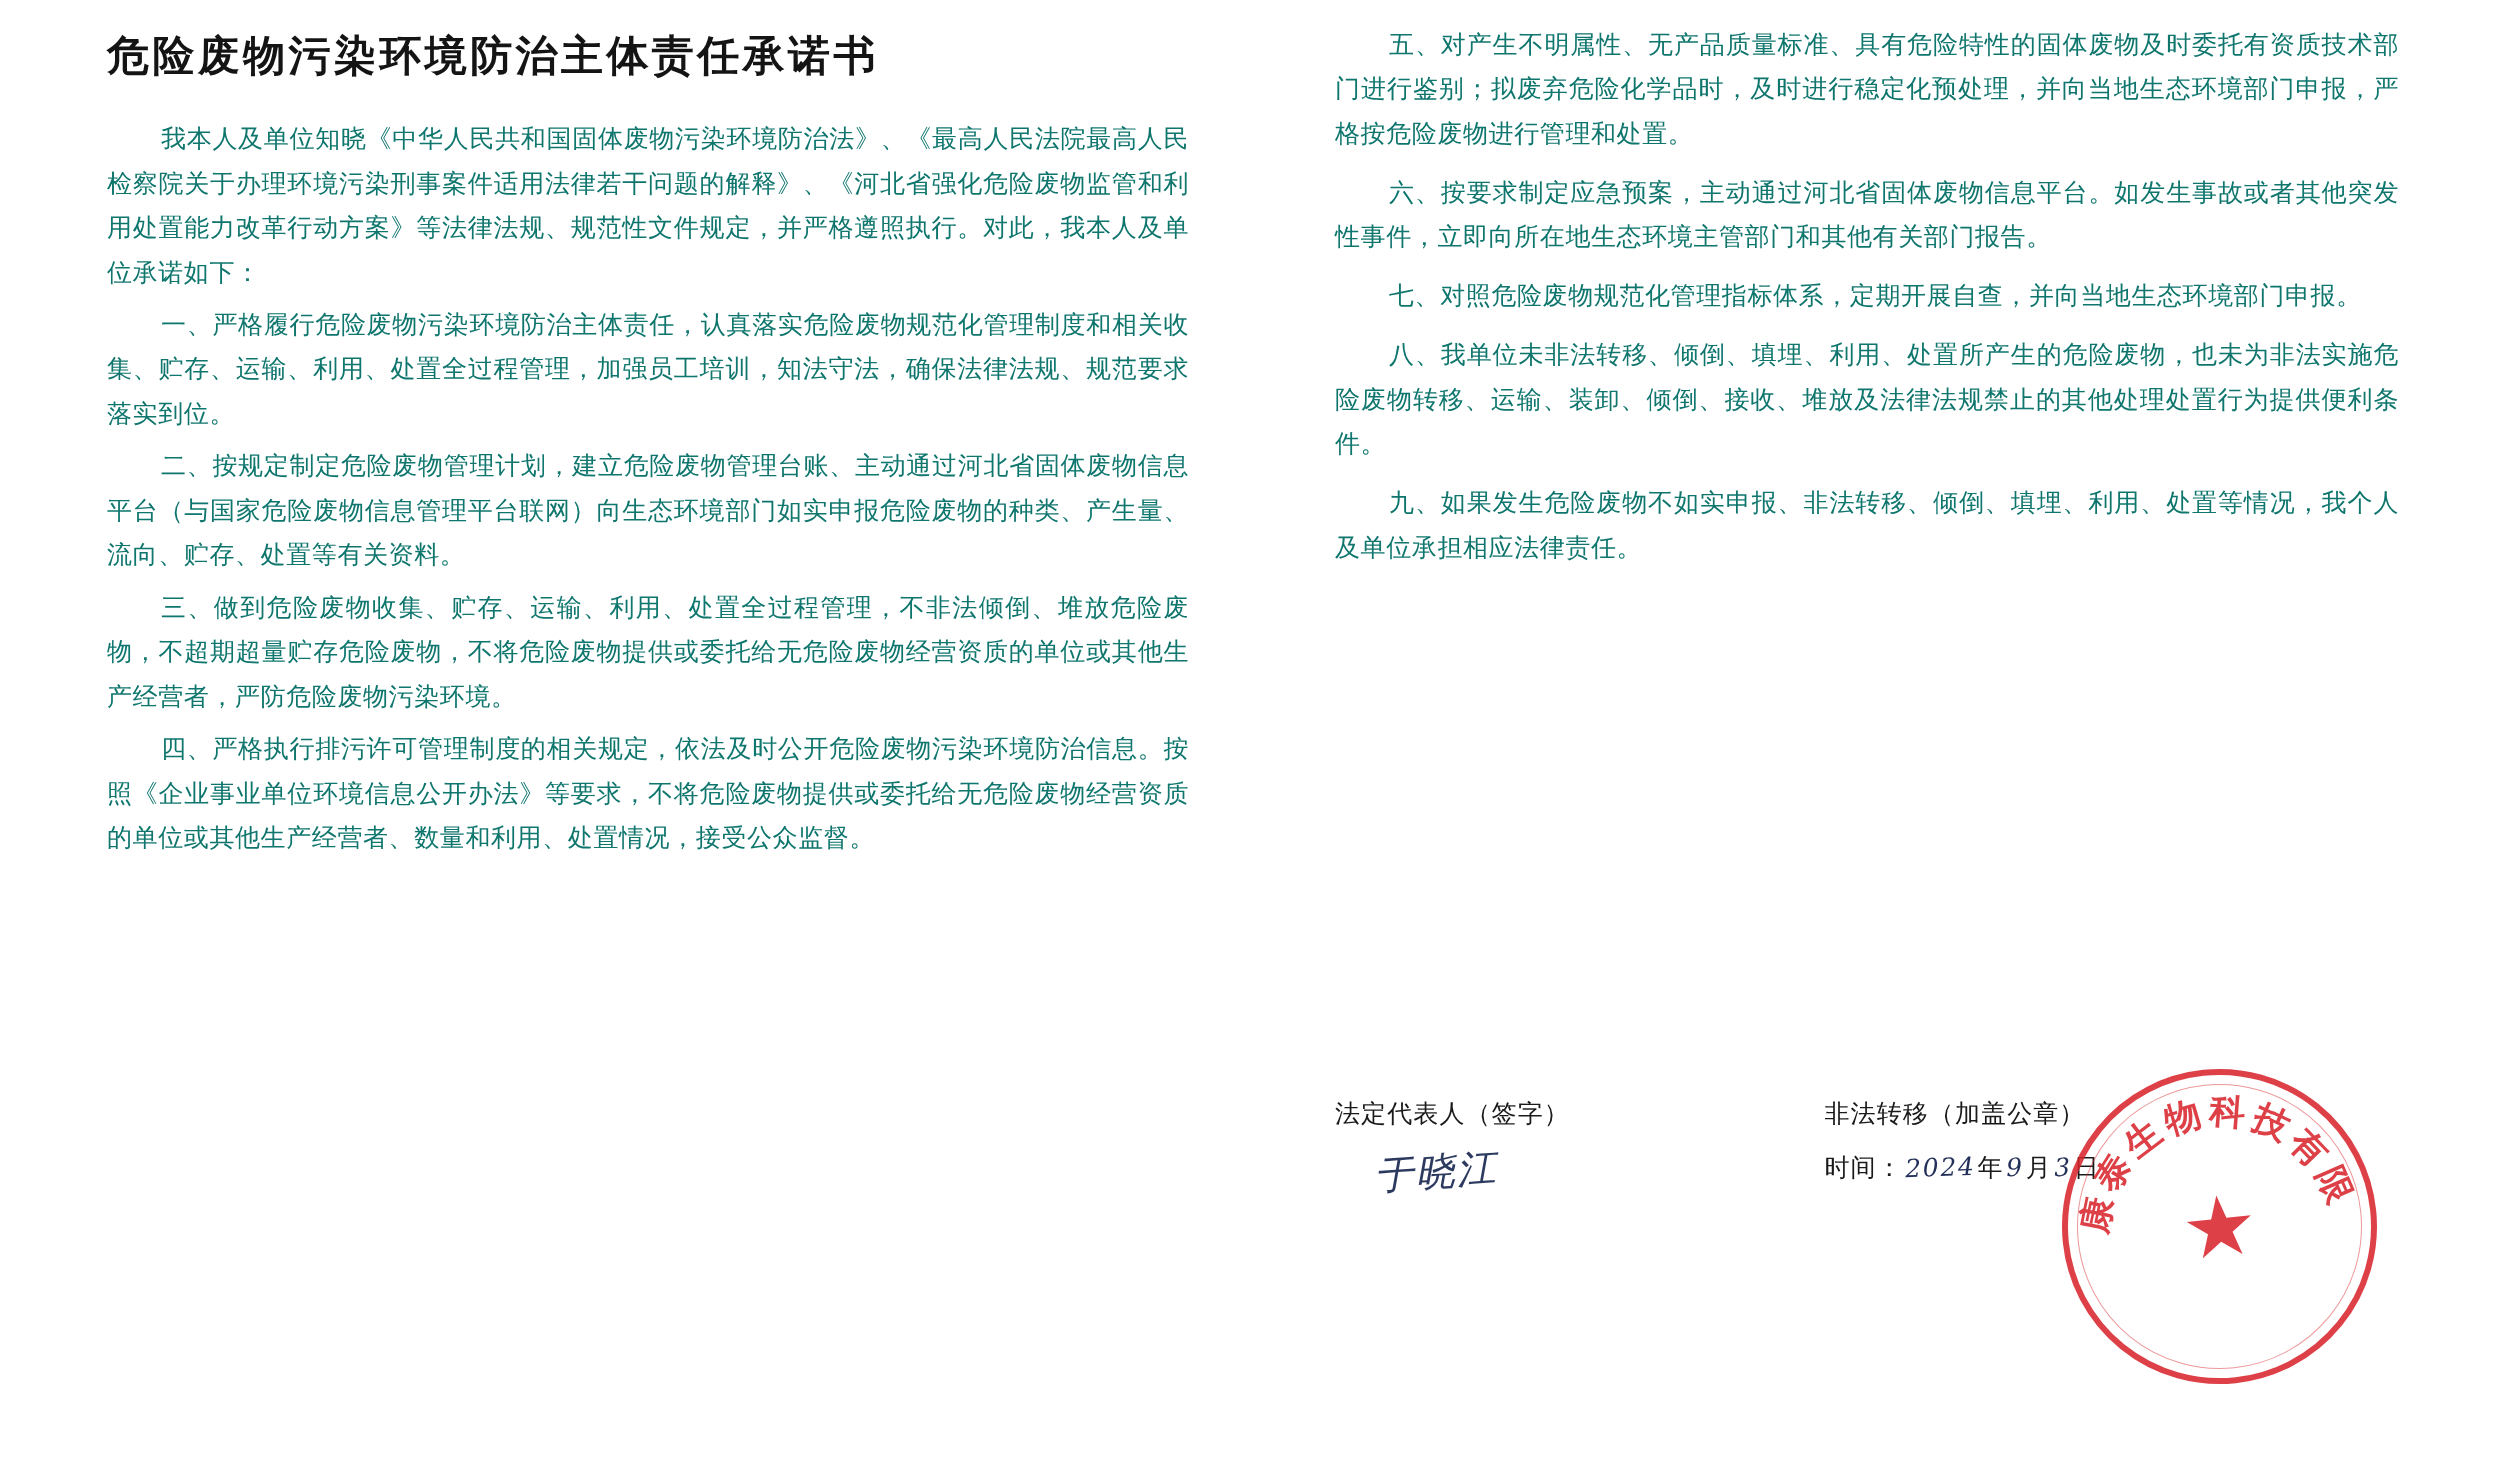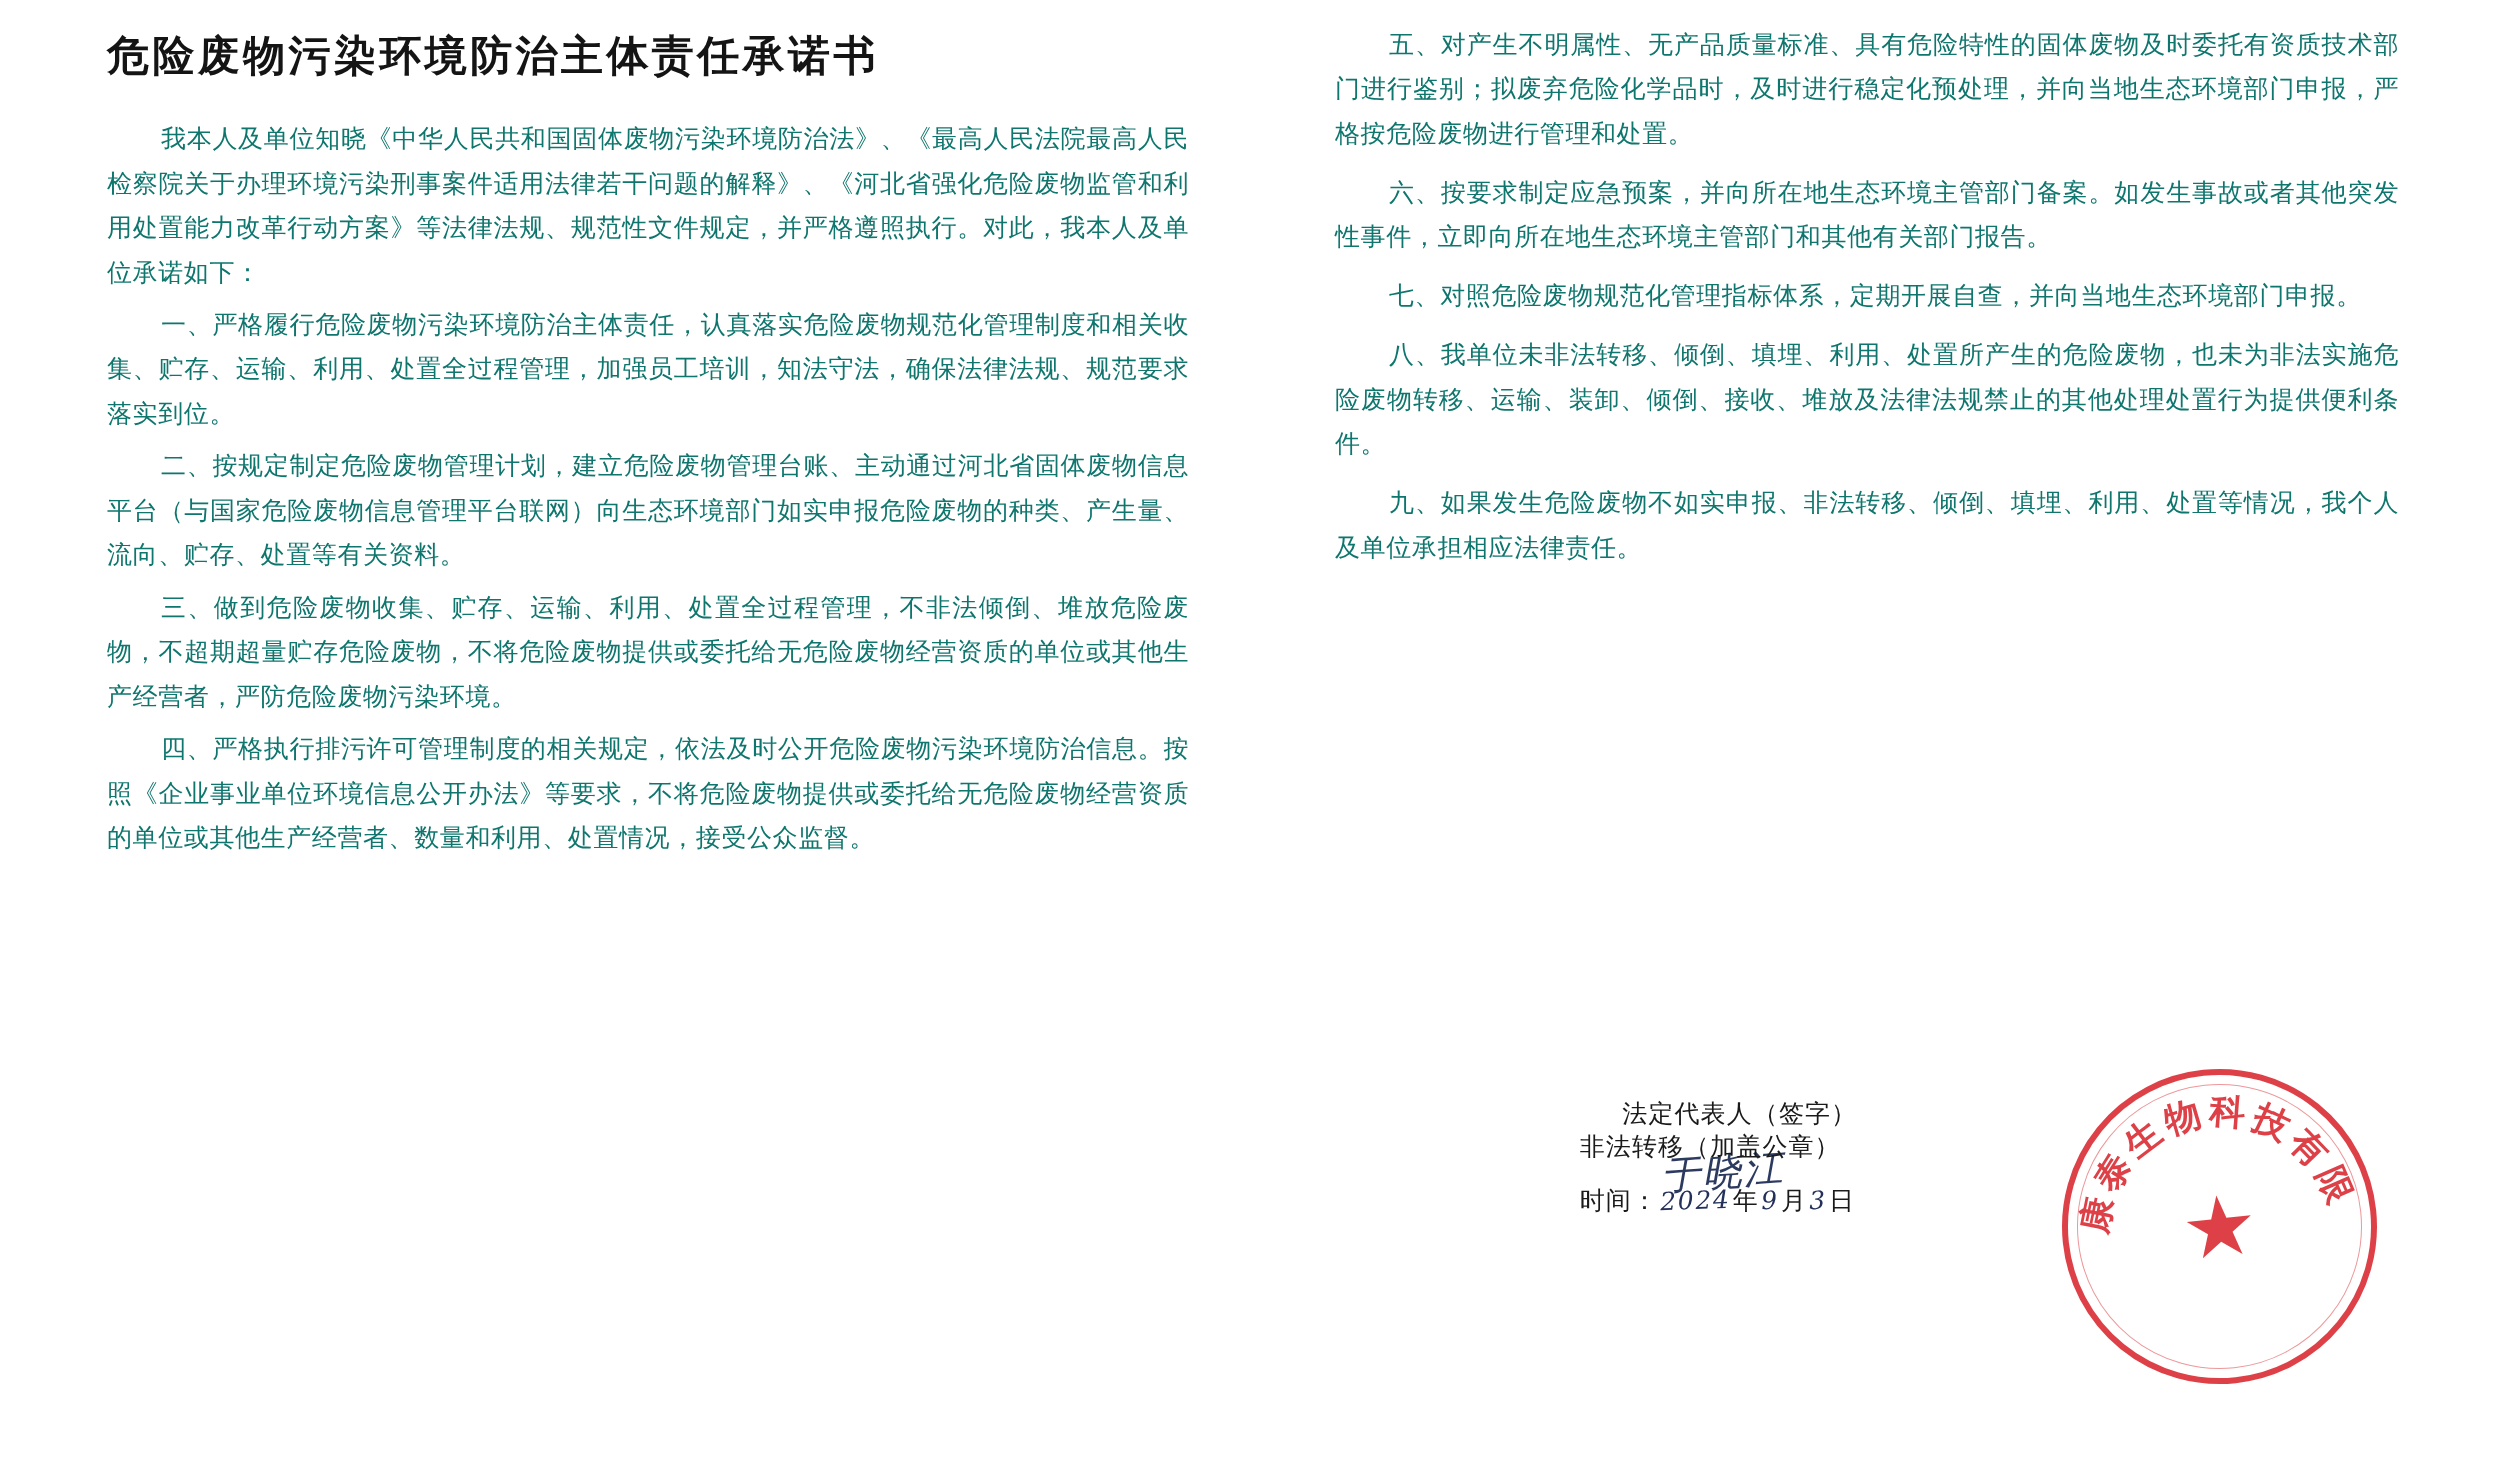--- a/index.html
+++ b/index.html
@@ -61,21 +61,21 @@
   }
   .sign-block {
     position: absolute;
     left: 79px;
     right: 62px;
     bottom: 169px;
     height: 180px;
   }
   .sign-row {
     display: flex;
-    flex-direction: column;
+    flex-direction: row;
     align-items: center;
     font-size: 25px;
     letter-spacing: 1.1px;
   }
   .sign-left {
     width: 46%;
     position: relative;
   }
   .sign-right {
     width: 54%;
@@ -188,21 +188,21 @@
     <p class="para indent">一、严格履行危险废物污染环境防治主体责任，认真落实危险废物规范化管理制度和相关收集、贮存、运输、利用、处置全过程管理，加强员工培训，知法守法，确保法律法规、规范要求落实到位。</p>
     <p class="para indent">二、按规定制定危险废物管理计划，建立危险废物管理台账、主动通过河北省固体废物信息平台（与国家危险废物信息管理平台联网）向生态环境部门如实申报危险废物的种类、产生量、流向、贮存、处置等有关资料。</p>
     <p class="para indent">三、做到危险废物收集、贮存、运输、利用、处置全过程管理，不非法倾倒、堆放危险废物，不超期超量贮存危险废物，不将危险废物提供或委托给无危险废物经营资质的单位或其他生产经营者，严防危险废物污染环境。</p>
     <p class="para indent">四、严格执行排污许可管理制度的相关规定，依法及时公开危险废物污染环境防治信息。按照《企业事业单位环境信息公开办法》等要求，不将危险废物提供或委托给无危险废物经营资质的单位或其他生产经营者、数量和利用、处置情况，接受公众监督。</p>
 
   </div>
 
   <div class="col col-right">
 
     <p class="para indent">五、对产生不明属性、无产品质量标准、具有危险特性的固体废物及时委托有资质技术部门进行鉴别；拟废弃危险化学品时，及时进行稳定化预处理，并向当地生态环境部门申报，严格按危险废物进行管理和处置。</p>
-    <p class="para indent">六、按要求制定应急预案，并向所在地生态环境主管部门备案。如发生事故或者其他突发性事件，立即向所在地生态环境主管部门和其他有关部门报告。</p>
+    <p class="para indent">六、按要求制定应急预案，主动通过河北省固体废物信息平台。如发生事故或者其他突发性事件，立即向所在地生态环境主管部门和其他有关部门报告。</p>
     <p class="para indent">七、对照危险废物规范化管理指标体系，定期开展自查，并向当地生态环境部门申报。</p>
     <p class="para indent">八、我单位未非法转移、倾倒、填埋、利用、处置所产生的危险废物，也未为非法实施危险废物转移、运输、装卸、倾倒、接收、堆放及法律法规禁止的其他处理处置行为提供便利条件。</p>
     <p class="para indent">九、如果发生危险废物不如实申报、非法转移、倾倒、填埋、利用、处置等情况，我个人及单位承担相应法律责任。</p>
 
     <div class="sign-block">
       <div class="sign-row">
         <div class="sign-left">
           <span class="sign-label">法定代表人（签字）</span>
           <span class="handwriting">于晓江</span>
         </div>

